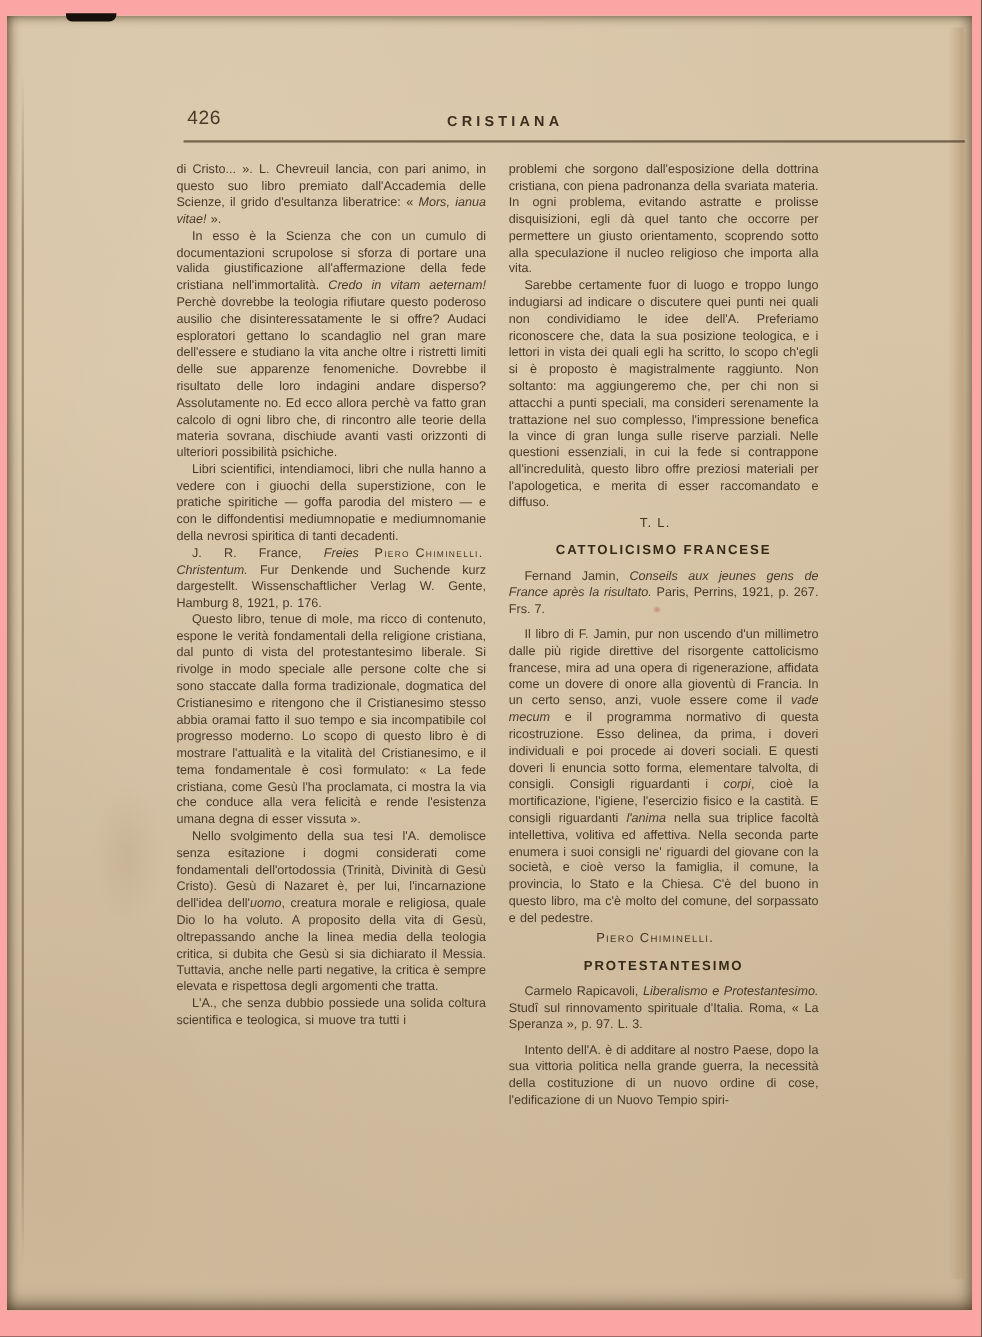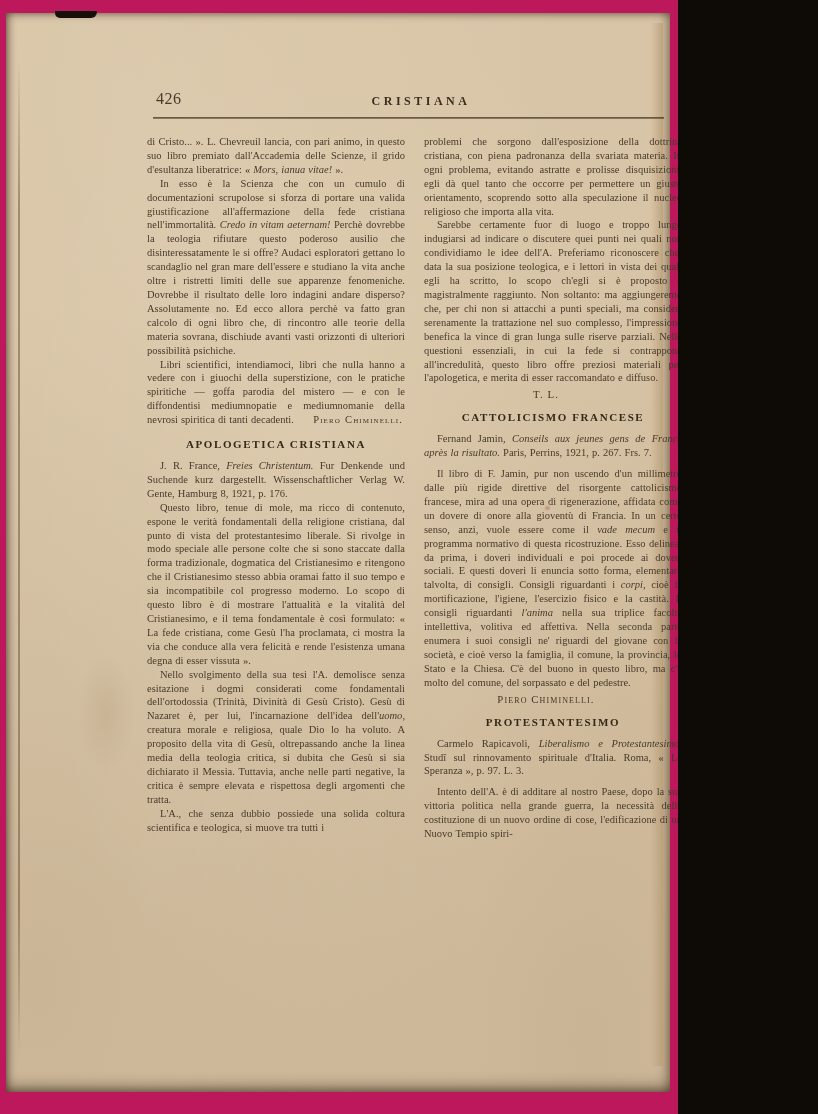--- a/index.html
+++ b/index.html
@@ -1,19 +1,19 @@
 <!DOCTYPE html>
 <html lang="it"><head>
 <meta charset="utf-8">
 <style>
   html,body{margin:0;padding:0;background:#0e0a06;}
   .scan{
-    position:relative;width:678px;height:1114px;overflow:hidden;
-    background:#be185d;
-    font-family:Liberation Serif, serif;
+    position:relative;width:818px;height:1114px;overflow:hidden;
+    background:#fca5a5;
+    font-family:Liberation Sans, sans-serif;
   }
   .page{
     position:absolute;left:6px;top:13px;right:8px;bottom:22px;
     background:
       radial-gradient(ellipse at 18% 8%, rgba(255,250,235,.10), transparent 60%),
       radial-gradient(ellipse at 50% 45%, rgba(255,246,226,.09), transparent 70%),
       radial-gradient(ellipse at 88% 95%, rgba(110,80,45,.14), transparent 55%),
       radial-gradient(ellipse at 5% 90%, rgba(100,72,40,.12), transparent 50%),
       #d8c4a6;
     box-shadow:
@@ -72,21 +72,20 @@
     <div class="content">
       <div class="header-row">
         <span class="page-num">426</span>
         <span class="journal">CRISTIANA</span>
       </div>
       <div class="cols">
         <div class="col">
             <p class="para"><span>di Cristo... ». L. Chevreuil lancia, con pari animo, in questo suo libro premiato dall'Accademia delle Scienze, il grido d'esultanza liberatrice: « </span><span class="it">Mors, ianua vitae!</span><span> ».</span></p>
             <p class="para indent"><span>In esso è la Scienza che con un cumulo di documentazioni scrupolose si sforza di portare una valida giustificazione all'affermazione della fede cristiana nell'immortalità. </span><span class="it">Credo in vitam aeternam!</span><span> Perchè dovrebbe la teologia rifiutare questo poderoso ausilio che disinteressatamente le si offre? Audaci esploratori gettano lo scandaglio nel gran mare dell'essere e studiano la vita anche oltre i ristretti limiti delle sue apparenze fenomeniche. Dovrebbe il risultato delle loro indagini andare disperso? Assolutamente no. Ed ecco allora perchè va fatto gran calcolo di ogni libro che, di rincontro alle teorie della materia sovrana, dischiude avanti vasti orizzonti di ulteriori possibilità psichiche.</span></p>
             <p class="para indent"><span>Libri scientifici, intendiamoci, libri che nulla hanno a vedere con i giuochi della superstizione, con le pratiche spiritiche — goffa parodia del mistero — e con le diffondentisi mediumnopatie e mediumnomanie della nevrosi spiritica di tanti decadenti.</span><span class="sig inline-sig">Piero Chiminelli.</span></p>
-            <h2 class="heading">APOLOGETICA CRISTIANA</h2>
             <p class="para indent"><span>J. R. France, </span><span class="it">Freies Christentum.</span><span> Fur Denkende und Suchende kurz dargestellt. Wissenschaftlicher Verlag W. Gente, Hamburg 8, 1921, p. 176.</span></p>
             <p class="para indent"><span>Questo libro, tenue di mole, ma ricco di contenuto, espone le verità fondamentali della religione cristiana, dal punto di vista del protestantesimo liberale. Si rivolge in modo speciale alle persone colte che si sono staccate dalla forma tradizionale, dogmatica del Cristianesimo e ritengono che il Cristianesimo stesso abbia oramai fatto il suo tempo e sia incompatibile col progresso moderno. Lo scopo di questo libro è di mostrare l'attualità e la vitalità del Cristianesimo, e il tema fondamentale è così formulato: « La fede cristiana, come Gesù l'ha proclamata, ci mostra la via che conduce alla vera felicità e rende l'esistenza umana degna di esser vissuta ».</span></p>
             <p class="para indent"><span>Nello svolgimento della sua tesi l'A. demolisce senza esitazione i dogmi considerati come fondamentali dell'ortodossia (Trinità, Divinità di Gesù Cristo). Gesù di Nazaret è, per lui, l'incarnazione dell'idea dell'</span><span class="it">uomo</span><span>, creatura morale e religiosa, quale Dio lo ha voluto. A proposito della vita di Gesù, oltrepassando anche la linea media della teologia critica, si dubita che Gesù si sia dichiarato il Messia. Tuttavia, anche nelle parti negative, la critica è sempre elevata e rispettosa degli argomenti che tratta.</span></p>
             <p class="para indent"><span>L'A., che senza dubbio possiede una solida coltura scientifica e teologica, si muove tra tutti i</span></p>
           </div>
         <div class="col">
             <p class="para"><span>problemi che sorgono dall'esposizione della dottrina cristiana, con piena padronanza della svariata materia. In ogni problema, evitando astratte e prolisse disquisizioni, egli dà quel tanto che occorre per permettere un giusto orientamento, scoprendo sotto alla speculazione il nucleo religioso che importa alla vita.</span></p>
             <p class="para indent"><span>Sarebbe certamente fuor di luogo e troppo lungo indugiarsi ad indicare o discutere quei punti nei quali non condividiamo le idee dell'A. Preferiamo riconoscere che, data la sua posizione teologica, e i lettori in vista dei quali egli ha scritto, lo scopo ch'egli si è proposto è magistralmente raggiunto. Non soltanto: ma aggiungeremo che, per chi non si attacchi a punti speciali, ma consideri serenamente la trattazione nel suo complesso, l'impressione benefica la vince di gran lunga sulle riserve parziali. Nelle questioni essenziali, in cui la fede si contrappone all'incredulità, questo libro offre preziosi materiali per l'apologetica, e merita di esser raccomandato e diffuso.</span></p>
             <div class="sig-line"><span class="sig">T. L.</span></div>
             <h2 class="heading">CATTOLICISMO FRANCESE</h2>

